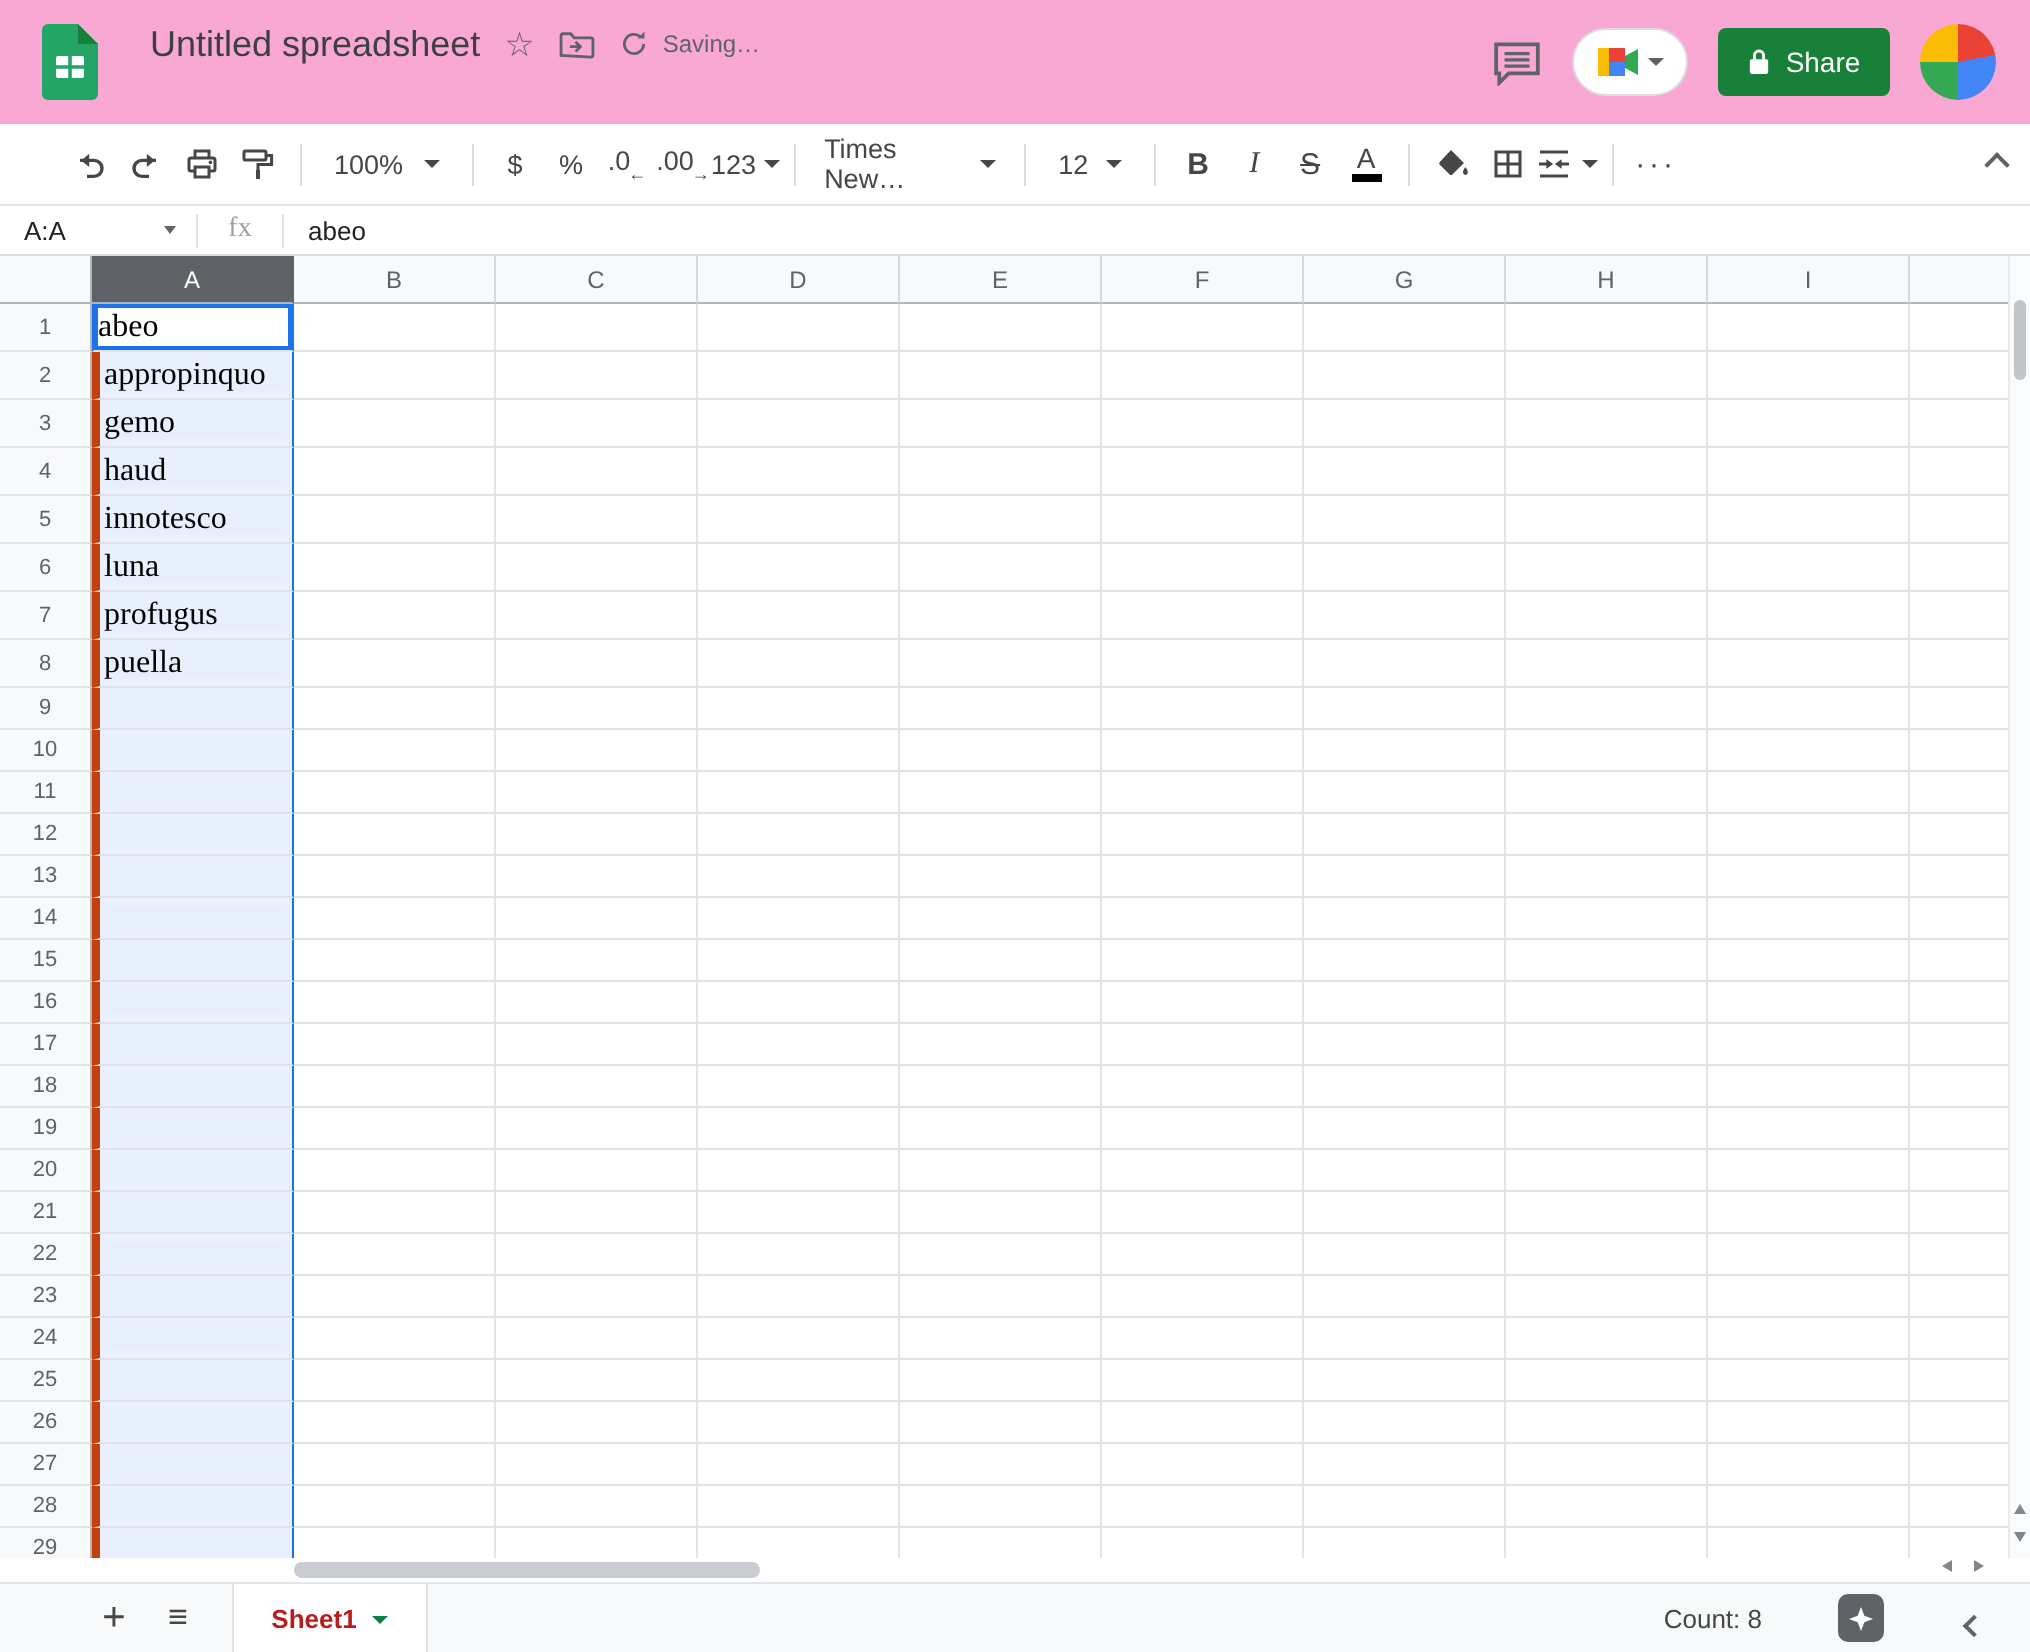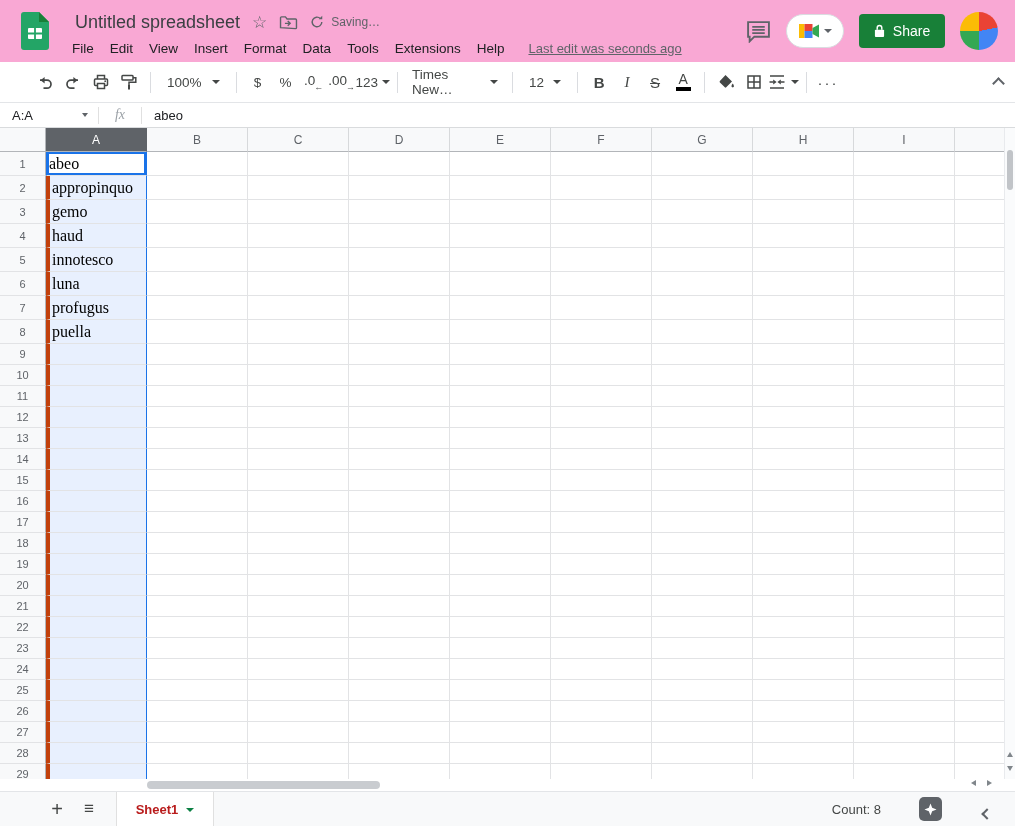--- a/index.html
+++ b/index.html
@@ -57,21 +57,21 @@
   .chev-up { width:9px; height:9px; border-left:2px solid #5f6368; border-top:2px solid #5f6368;
     transform:rotate(45deg); display:inline-block; }
 
   
   #formula-bar { position:absolute; top:103px; left:0; width:1015px; height:25px; background:#fff;
     border-bottom:1px solid #d9dbdd; display:flex; align-items:center; }
   #name-box { width:98px; display:flex; align-items:center; justify-content:space-between;
     padding:0 10px 0 12px; font-size:13px; color:#202124; }
   #name-box .caret { border-top-color:#5f6368; border-left-width:3.5px; border-right-width:3.5px; }
   .fb-sep { width:1px; height:17px; background:#e0e0e0; }
-  #fx-label { width:42px; text-align:center; font-family:"Liberation Serif", serif; font-style:italic;
+  #fx-label { width:42px; text-align:center; font-family:"Liberation Serif", serif; 
     font-size:14px; color:#9aa0a6; }
   #formula-content { margin-left:12px; font-size:13px; color:#202124; }
 
   
   #grid { position:absolute; top:128px; left:0; width:1004px; height:651px; overflow:hidden; background:#fff; }
   .grid-row { display:flex; }
   .header-row { height:24px; }
   .corner-cell { width:46px; height:100%; flex:none; background:#f8f9fa;
     border-right:1px solid #b2b5b9; border-bottom:1px solid #b2b5b9; }
   .col-header { width:101px; height:100%; flex:none; background:#f8f9fa; color:#5f6368; font-size:12px;
@@ -143,34 +143,20 @@
       <path d="M6.2 8.9 h5.2 M9.2 6.3 l2.6 2.6 -2.6 2.6" fill="none" stroke="#5f6368" stroke-width="1.5"></path>
     </svg>
     <span id="saving-wrap">
       <svg width="14" height="14" viewBox="0 0 16 16">
         <path d="M13.5 8 a5.5 5.5 0 1 1 -1.7 -4" fill="none" stroke="#5f6368" stroke-width="1.6"></path>
         <path d="M14 0.8 v4 h-4 z" fill="#5f6368"></path>
       </svg>
       <span id="saving-text">Saving…</span>
     </span>
   </div>
-  <div id="menu-row">
-    <div id="menu-bar" style="display:flex;">
-        <div class="menu-item">File</div>
-        <div class="menu-item">Edit</div>
-        <div class="menu-item">View</div>
-        <div class="menu-item">Insert</div>
-        <div class="menu-item">Format</div>
-        <div class="menu-item">Data</div>
-        <div class="menu-item">Tools</div>
-        <div class="menu-item">Extensions</div>
-        <div class="menu-item">Help</div>
-      </div>
-    <span id="last-edit">Last edit was seconds ago</span>
-  </div>
   <div id="top-right">
     <span id="comment-btn">
       <svg width="25" height="23" viewBox="0 0 24 22">
         <path d="M2 2 h20 v14 h-14 l-4.5 4.5 v-4.5 h-1.5 z" fill="none" stroke="#5f6368" stroke-width="1.8"></path>
         <path d="M6 6.5 h12 M6 9.5 h12 M6 12.5 h12" stroke="#5f6368" stroke-width="1.6"></path>
       </svg>
     </span>
     <span id="meet-pill">
       <svg width="22" height="16" viewBox="0 0 22 16">
         <rect x="1" y="1" width="5.5" height="14" fill="#fbbc04"></rect>

